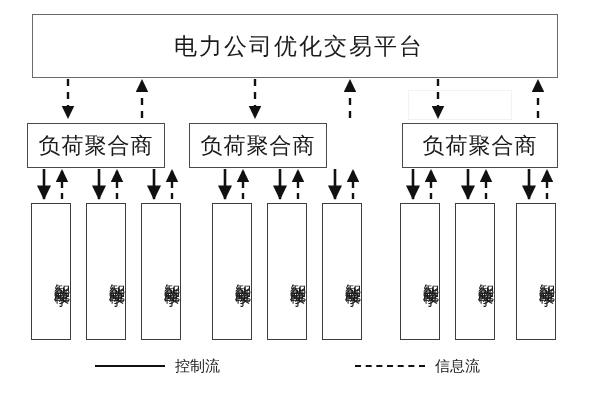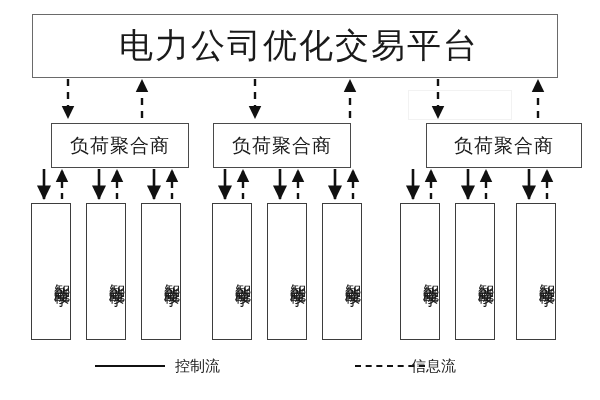--- a/index.html
+++ b/index.html
@@ -20,30 +20,29 @@
     box-sizing: border-box;
     background: #ffffff;
     border: 1.5px solid #555555;
     display: flex;
     align-items: center;
     justify-content: center;
     color: #1a1a1a;
     line-height: 1.05;
   }
   .platform-box {
-    font-size: 34px;
+    font-size: 23px;
     letter-spacing: 2px;
     border-color: #6a6a6a;
     padding-left: 8px;
   }
   .aggregator-box {
-    font-size: 19px;
+    font-size: 22px;
     letter-spacing: 1px;
     border-color: #4a4a4a;
-    margin-left: 24px;
   }
   .building-box {
     font-size: 16px;
     writing-mode: vertical-rl;
     text-orientation: upright;
     letter-spacing: 2px;
     border-color: #3d3d3d;
     padding-top: 6px;
     align-items: flex-start;
     justify-content: center;
@@ -188,15 +187,15 @@
     </g>
     <g>
       <line x1="547" y1="199" x2="547" y2="170" stroke="#111111" stroke-width="2.4" stroke-dasharray="6,5" marker-end="url(#arrowhead)"></line>
     </g>
   </svg>
 
   <div class="legend-line" style="left:95px; top:365px; width:70px;"></div>
   <div class="legend-label" style="left:175px; top:357px;">控制流</div>
 
   <div class="legend-line dashed" style="left:355px; top:365px; width:70px;"></div>
-  <div class="legend-label" style="left:411px; top:357px;">信息流</div>
+  <div class="legend-label" style="left:435px; top:357px;">信息流</div>
 
 </div>
 
 </body></html>

